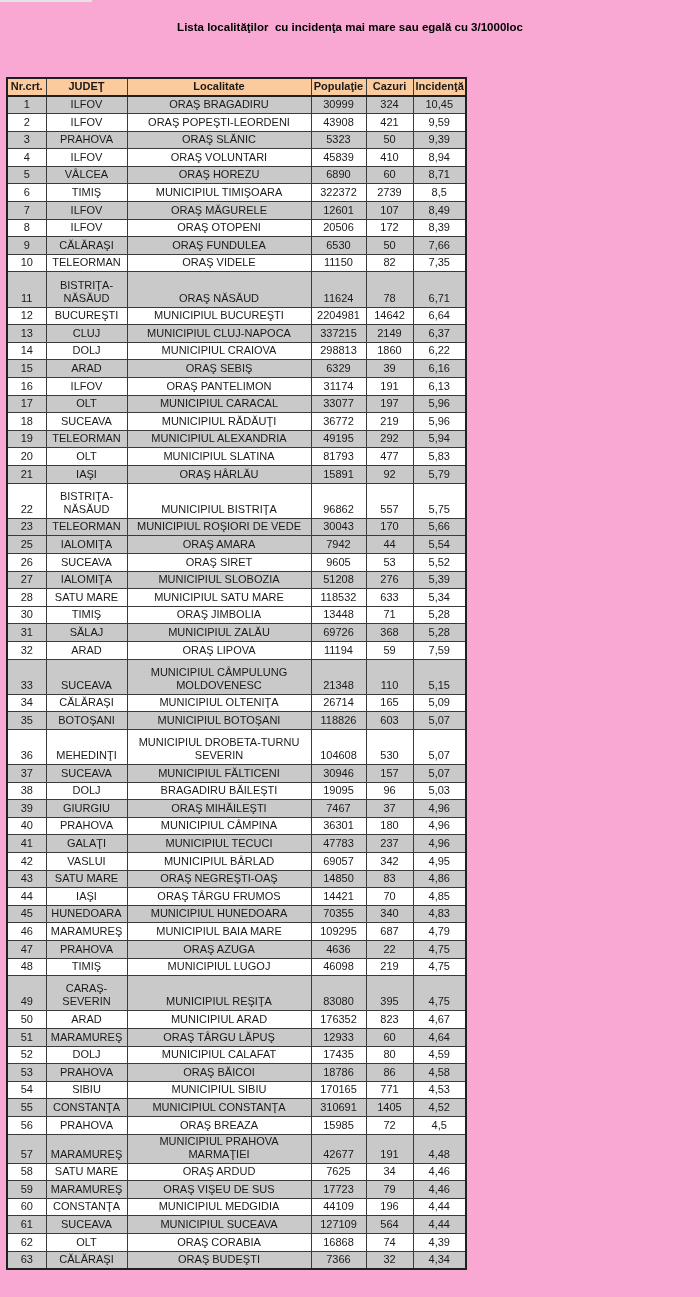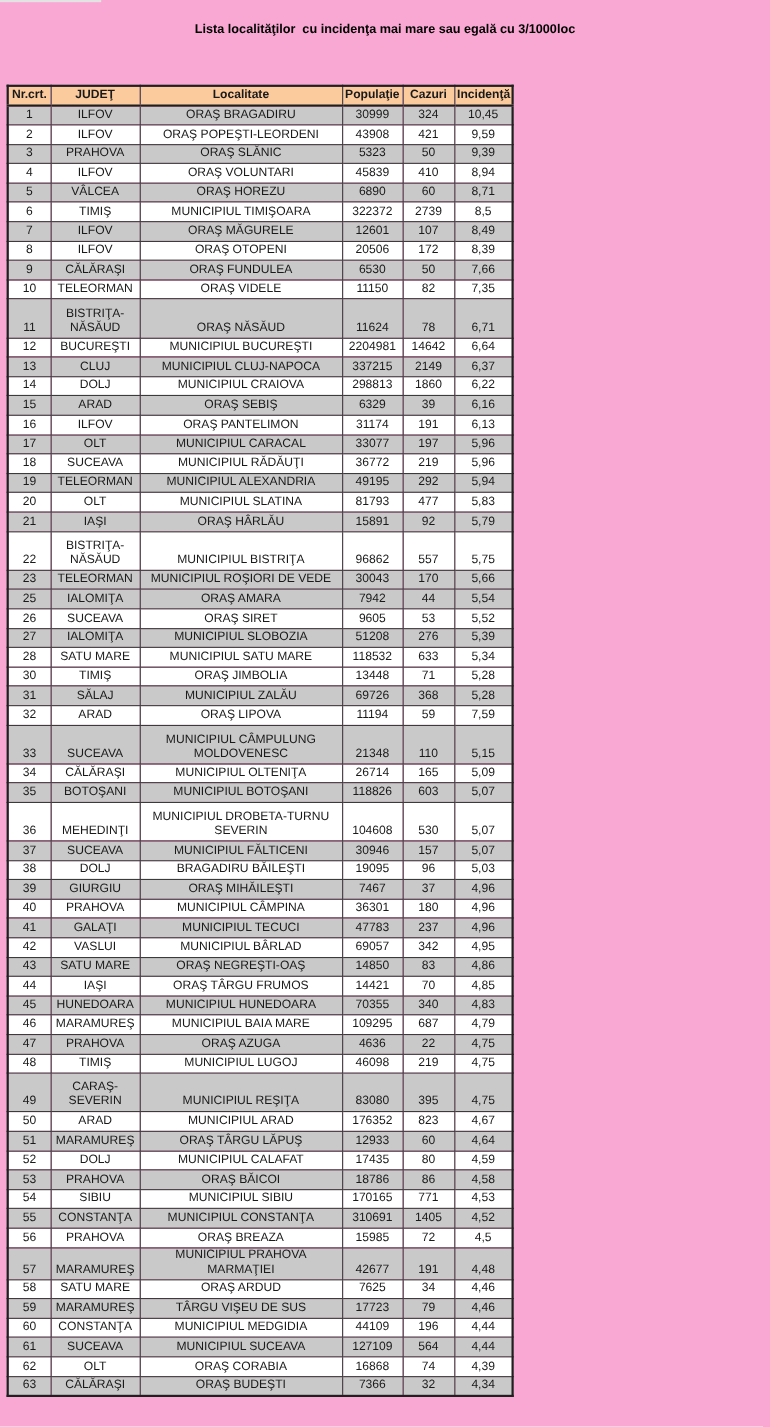--- a/index.html
+++ b/index.html
@@ -533,21 +533,21 @@
       <td>58</td>
       <td>SATU MARE</td>
       <td>ORAŞ ARDUD</td>
       <td>7625</td>
       <td>34</td>
       <td>4,46</td>
     </tr>
         <tr class="r-normal odd">
       <td>59</td>
       <td>MARAMUREŞ</td>
-      <td>TÂRGU VIŞEU DE SUS</td>
+      <td>ORAŞ VIŞEU DE SUS</td>
       <td>17723</td>
       <td>79</td>
       <td>4,46</td>
     </tr>
         <tr class="r-normal even">
       <td>60</td>
       <td>CONSTANŢA</td>
       <td>MUNICIPIUL MEDGIDIA</td>
       <td>44109</td>
       <td>196</td>

